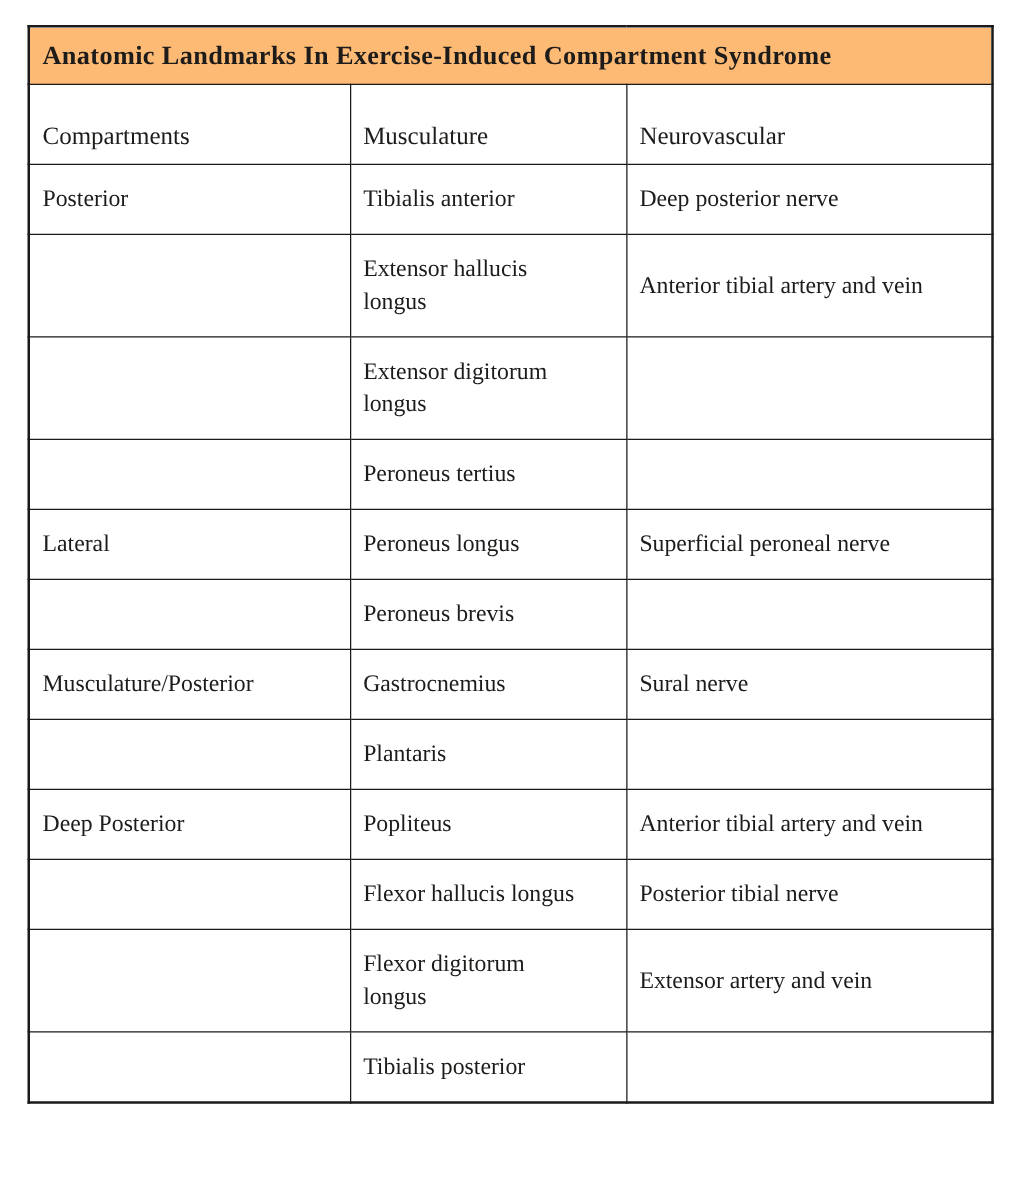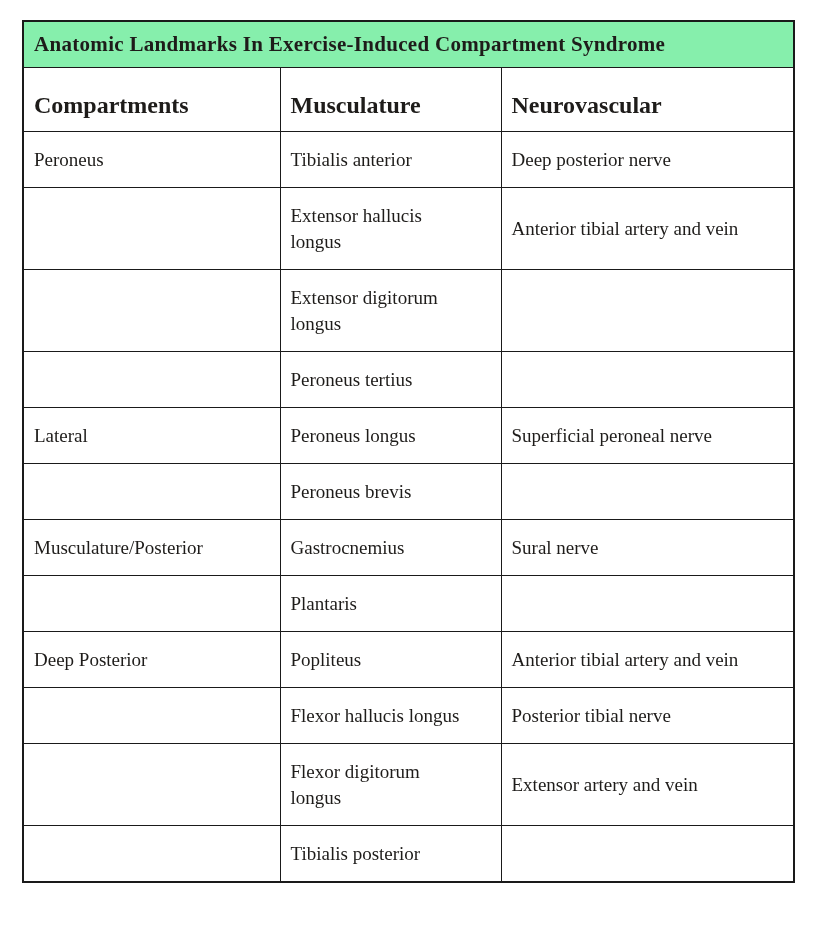--- a/index.html
+++ b/index.html
@@ -31,30 +31,30 @@
   td {
     border: 1px solid #1a1a1a;
     font-size: 19px;
     line-height: 1.32;
     vertical-align: middle;
     padding: 4px 6px 4px 10px;
     white-space: pre-line;
     overflow: hidden;
   }
   tr.title-row td {
-    background: #86efac;
+    background: #fdba74;
     font-weight: bold;
     font-size: 21px;
     letter-spacing: 0.3px;
     height: 37px;
     padding-left: 10px;
   }
   tr.header-row td {
-    font-weight: bold;
-    font-size: 24px;
+    font-weight: normal;
+    font-size: 20px;
     height: 50px;
     vertical-align: bottom;
     padding-bottom: 9px;
   }
   tr.row-single td { height: 47px; }
   tr.row-tall td { height: 73px; }
 </style>
 </head>
 <body>
 
@@ -69,21 +69,21 @@
       <tr class="title-row">
         <td colspan="3">Anatomic Landmarks In Exercise-Induced Compartment Syndrome</td>
       </tr>
       <tr class="header-row">
         <td>Compartments</td>
         <td>Musculature</td>
         <td>Neurovascular</td>
       </tr>
 
       <tr class="row-single">
-        <td>Peroneus</td>
+        <td>Posterior</td>
         <td>Tibialis anterior</td>
         <td>Deep posterior nerve</td>
       </tr>
       <tr class="row-tall">
         <td></td>
         <td>Extensor hallucis
 longus</td>
         <td>Anterior tibial artery and vein</td>
       </tr>
       <tr class="row-tall">

